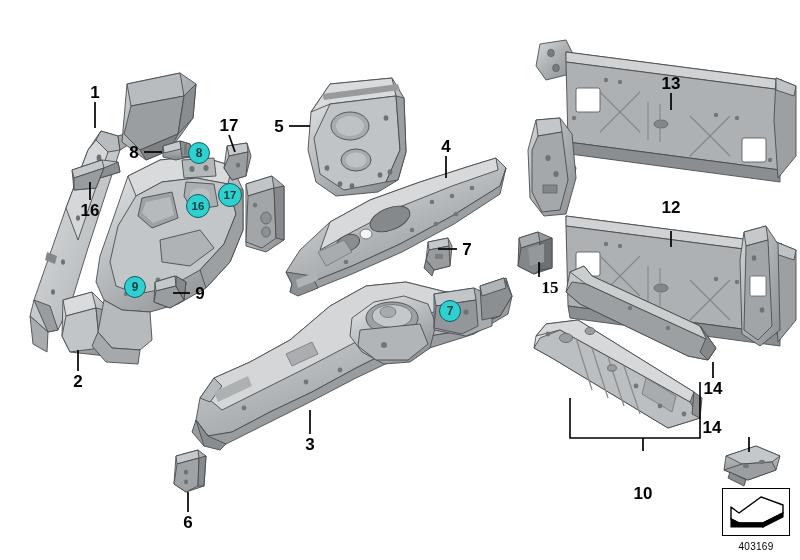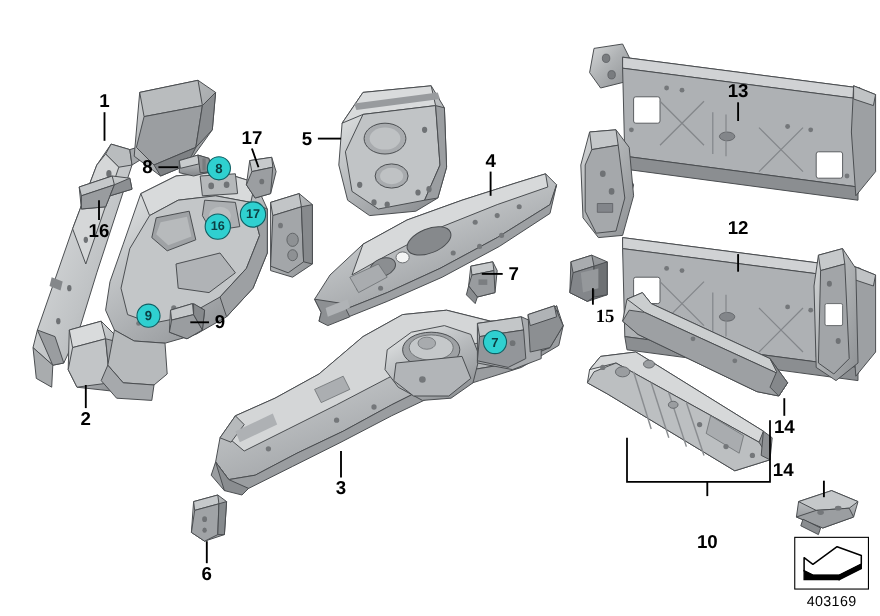--- a/index.html
+++ b/index.html
@@ -63,21 +63,21 @@
     border: 1.4px solid #000000;
     box-sizing: border-box;
     background: #ffffff;
   }
   #drawing-number {
     position: absolute;
     left: 756px;
     top: 546px;
     transform: translate(-50%, -50%);
     font-family: "Liberation Sans", sans-serif;
-    font-size: 13px;
+    font-size: 10px;
     color: #000000;
     letter-spacing: 0.3px;
     white-space: nowrap;
   }
 </style>
 </head>
 <body>
 
 <div id="diagram-root">
 

